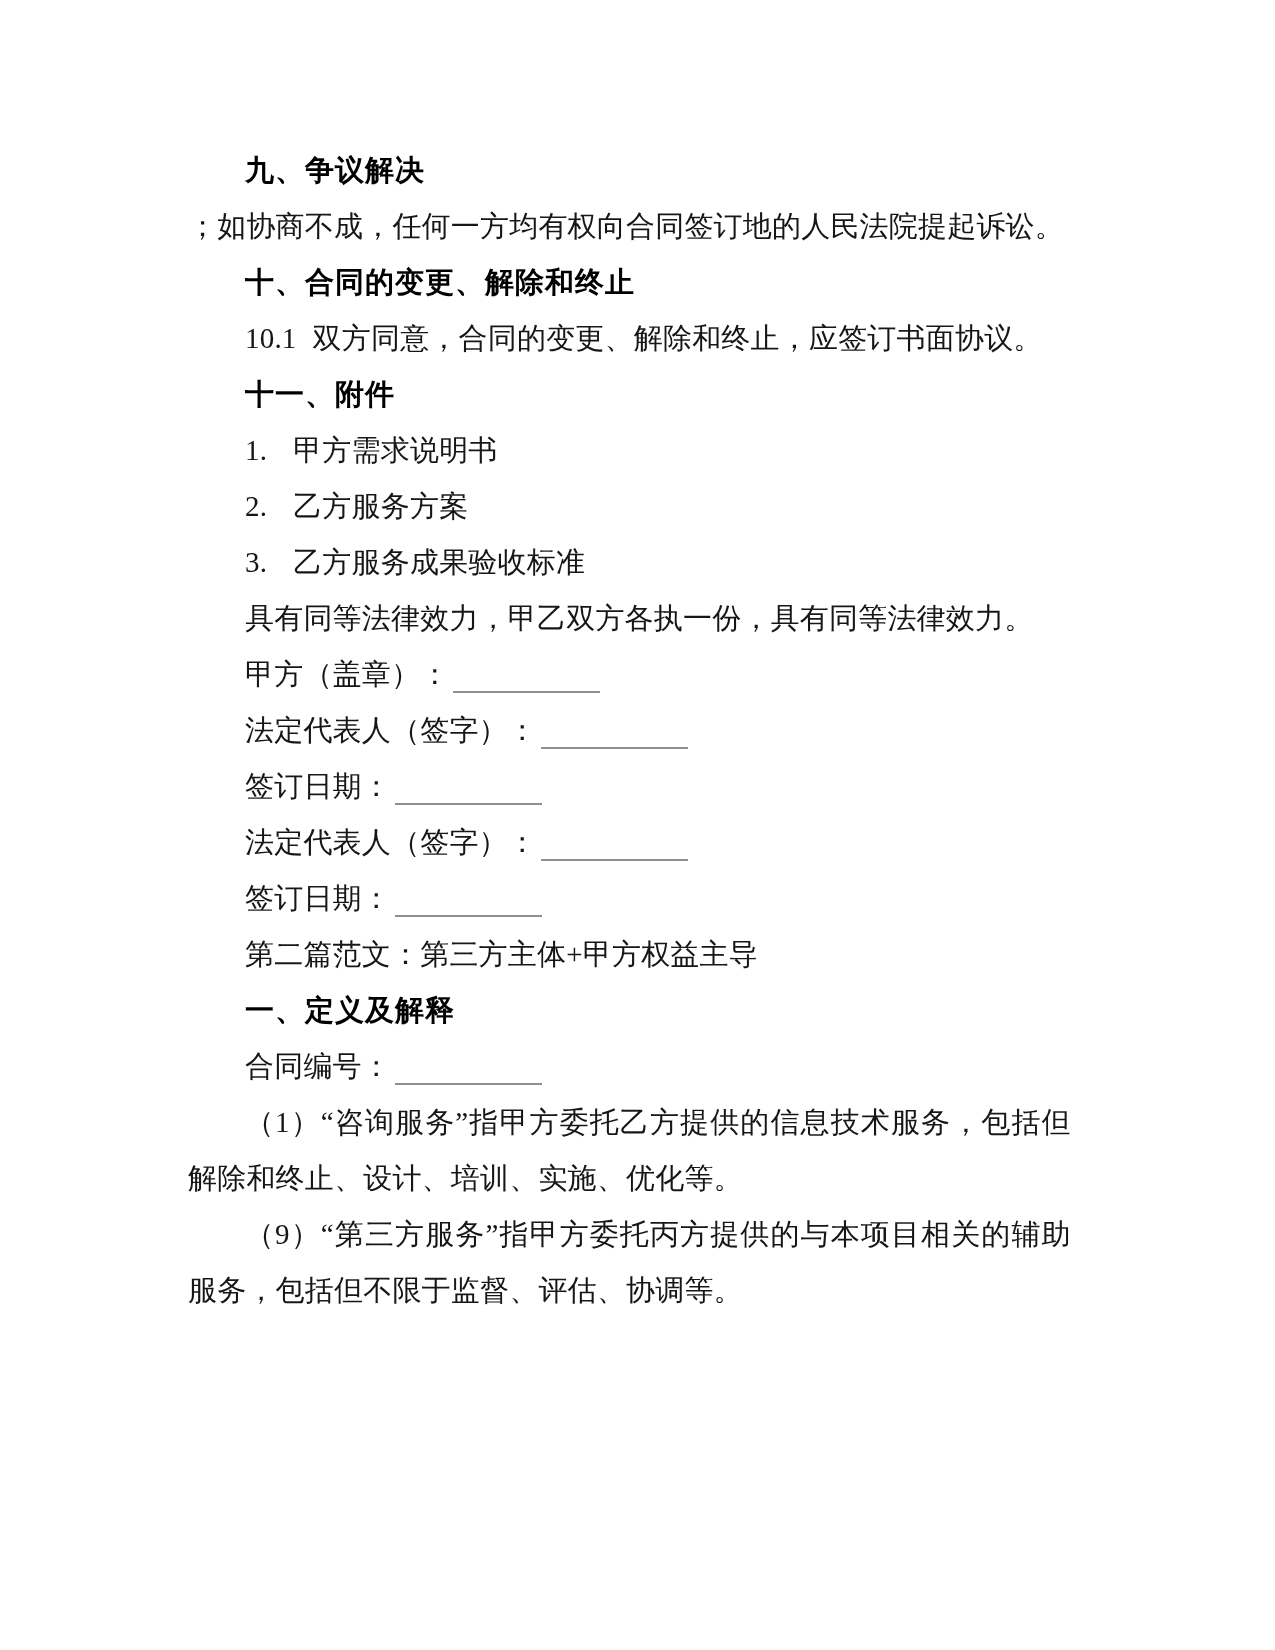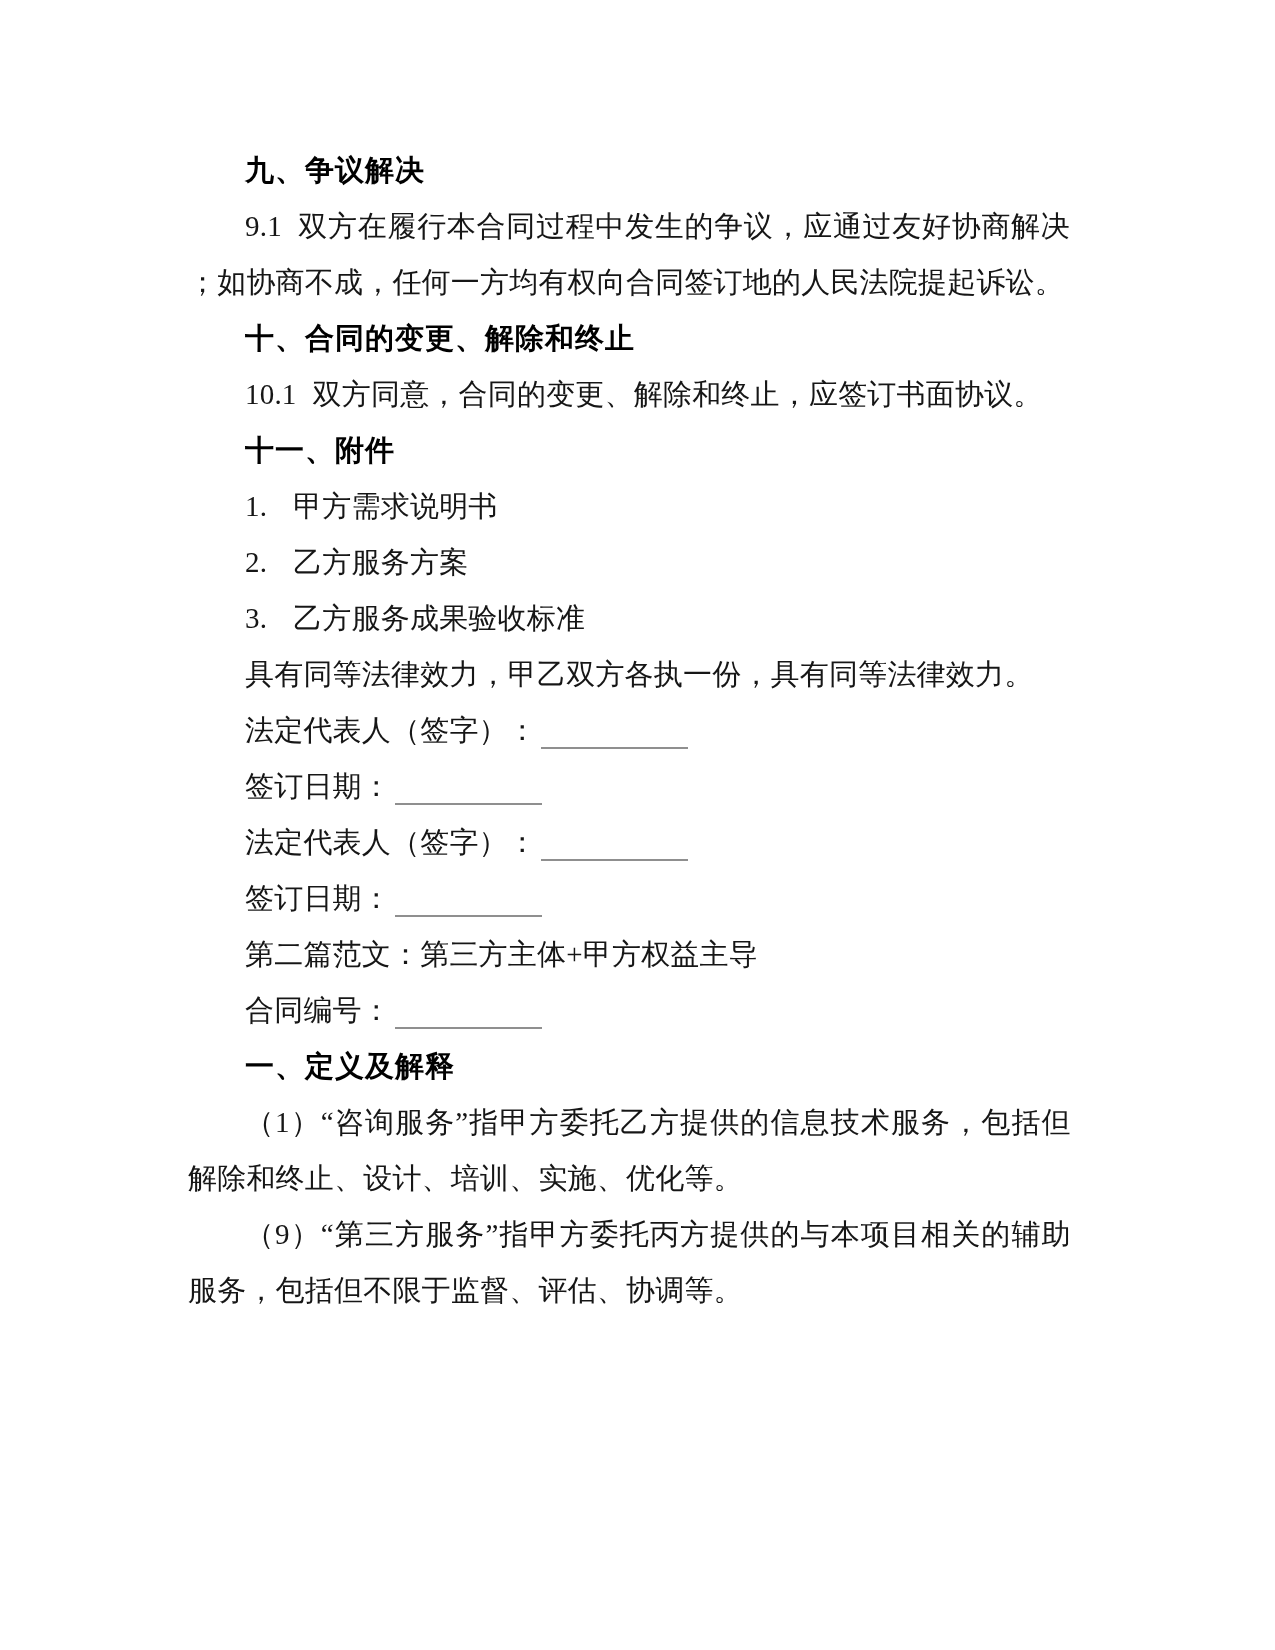--- a/index.html
+++ b/index.html
@@ -66,34 +66,34 @@
     vertical-align: -9px;
     margin-left: 4px;
   }
 </style>
 </head>
 <body>
 
 <div class="page">
   <div class="doc">
       <div class="line heading indent"><span>九、争议解决</span></div>
-      <div class="line body indent fill"><span class="num">9.1</span><span>双方在履行本合同过程中发生的争议，应通过友好协商解决</span></div>
       <div class="line body"><span>；如协商不成，任何一方均有权向合同签订地的人民法院提起诉讼。</span></div>
       <div class="line heading indent"><span>十、合同的变更、解除和终止</span></div>
       <div class="line body indent"><span class="num">10.1</span><span>双方同意，合同的变更、解除和终止，应签订书面协议。</span></div>
       <div class="line heading indent"><span>十一、附件</span></div>
       <div class="line body indent"><span class="num wide">1.</span><span>甲方需求说明书</span></div>
       <div class="line body indent"><span class="num wide">2.</span><span>乙方服务方案</span></div>
       <div class="line body indent"><span class="num wide">3.</span><span>乙方服务成果验收标准</span></div>
       <div class="line body indent"><span>具有同等法律效力，甲乙双方各执一份，具有同等法律效力。</span></div>
+      <div class="line body indent"><span>甲方（盖章）：</span><span class="blank"></span></div>
       <div class="line body indent"><span>法定代表人（签字）：</span><span class="blank"></span></div>
       <div class="line body indent"><span>签订日期：</span><span class="blank"></span></div>
       <div class="line body indent"><span>法定代表人（签字）：</span><span class="blank"></span></div>
       <div class="line body indent"><span>签订日期：</span><span class="blank"></span></div>
       <div class="line body indent"><span>第二篇范文：第三方主体+甲方权益主导</span></div>
+      <div class="line heading indent"><span>一、定义及解释</span></div>
       <div class="line body indent"><span>合同编号：</span><span class="blank"></span></div>
-      <div class="line heading indent"><span>一、定义及解释</span></div>
       <div class="line body indent fill tight"><span>（1）“咨询服务”指甲方委托乙方提供的信息技术服务，包括但</span></div>
       <div class="line body"><span>解除和终止、设计、培训、实施、优化等。</span></div>
       <div class="line body indent fill tight"><span>（9）“第三方服务”指甲方委托丙方提供的与本项目相关的辅助</span></div>
       <div class="line body"><span>服务，包括但不限于监督、评估、协调等。</span></div>
     </div>
 </div>
 
 </body></html>

